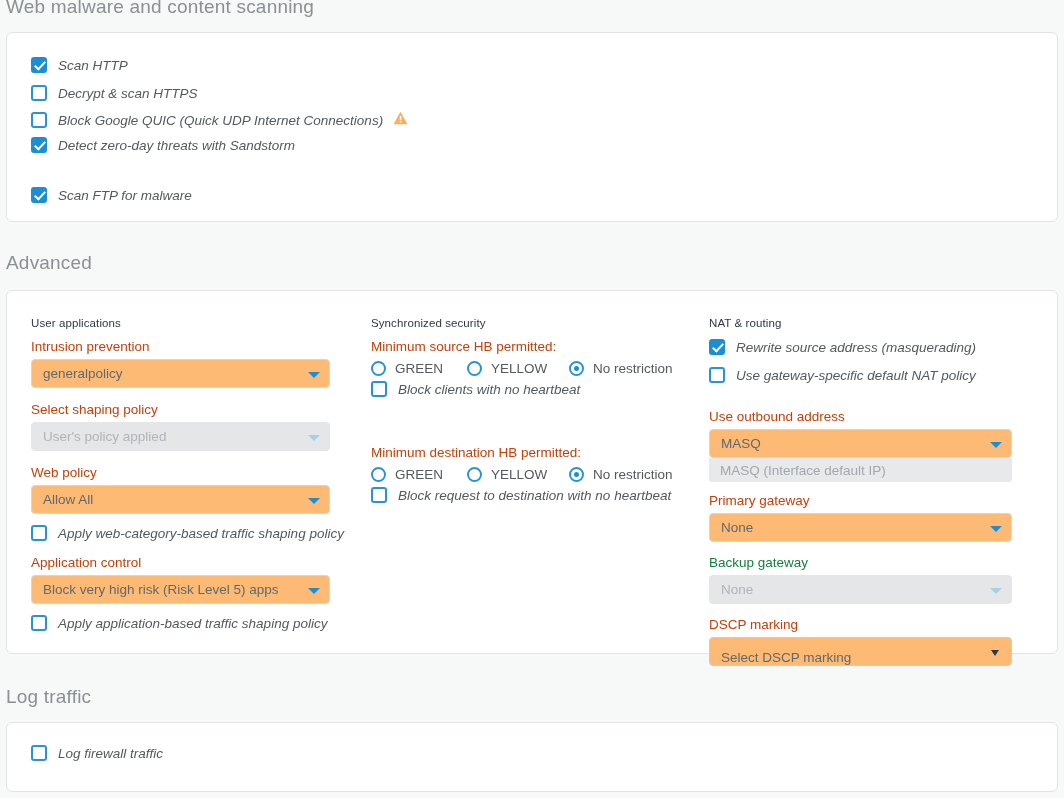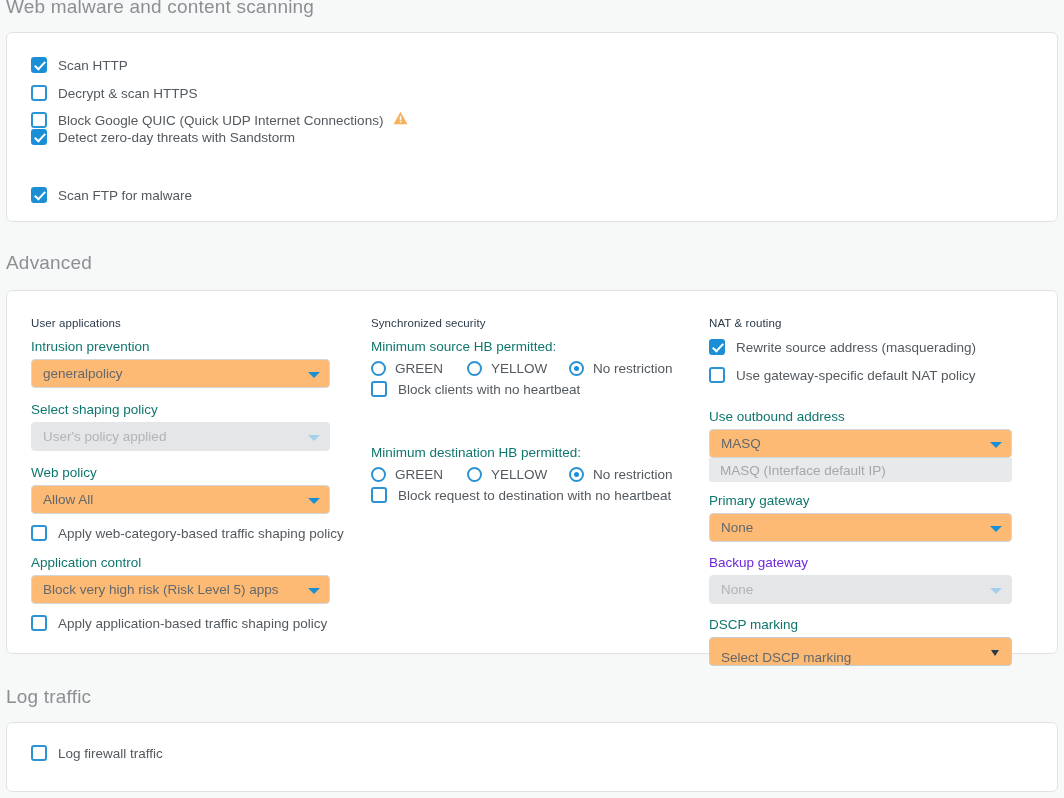--- a/index.html
+++ b/index.html
@@ -22,21 +22,21 @@
   }
 
   .card {
     background: #ffffff;
     border: 1px solid #e0e2e4;
     border-radius: 6px;
     margin: 0 6px;
   }
 
   
-  .cb-row { display: flex; align-items: center; }
+  .cb-row { display: flex; align-items: center; font-style: italic; }
   .cb {
     width: 16px; height: 16px;
     border: 2px solid #2b93d4;
     border-radius: 3px;
     background: #fff;
     flex: 0 0 auto;
     position: relative;
   }
   .cb.checked { background: #1b8fd6; border-color: #1b8fd6; }
   .cb.checked::after {
@@ -86,24 +86,24 @@
   
   .group-label {
     font-size: 11.5px;
     font-weight: normal;
     color: #2b3a48;
     margin-bottom: 10px;
     letter-spacing: .1px;
   }
   .field-label {
     font-size: 13.5px;
-    color: #0f766e;
+    color: #c2410c;
     margin-bottom: 5px;
   }
-  .field-label.dim { color: #6d28d9; }
+  .field-label.dim { color: #15803d; }
 
   
   .dd {
     position: relative;
     height: 29px;
     border: 1px solid #d4d7d9;
     border-radius: 4px;
     background: #fdba74;
     display: flex;
     align-items: center;
@@ -170,21 +170,21 @@
       <span class="cb-label">Block Google QUIC (Quick UDP Internet Connections)</span>
       <span class="warn-icon">
         <svg width="15" height="14" viewBox="0 0 15 14">
           <path d="M7.5 0.8 L14.4 13.2 L0.6 13.2 Z" fill="#f5b15c"></path>
           <rect x="6.8" y="5" width="1.5" height="4.2" fill="#ffffff"></rect>
           <rect x="6.8" y="10" width="1.5" height="1.5" fill="#ffffff"></rect>
         </svg>
       </span>
     </div>
 
-    <div class="cb-row" style="position:absolute; left:24px; top:96px;">
+    <div class="cb-row" style="position:absolute; left:24px; top:104px;">
       <span class="cb checked"></span>
       <span class="cb-label">Detect zero-day threats with Sandstorm</span>
     </div>
 
     <div class="cb-row" style="position:absolute; left:24px; top:154px;">
       <span class="cb checked"></span>
       <span class="cb-label">Scan FTP for malware</span>
     </div>
   </div>
 

